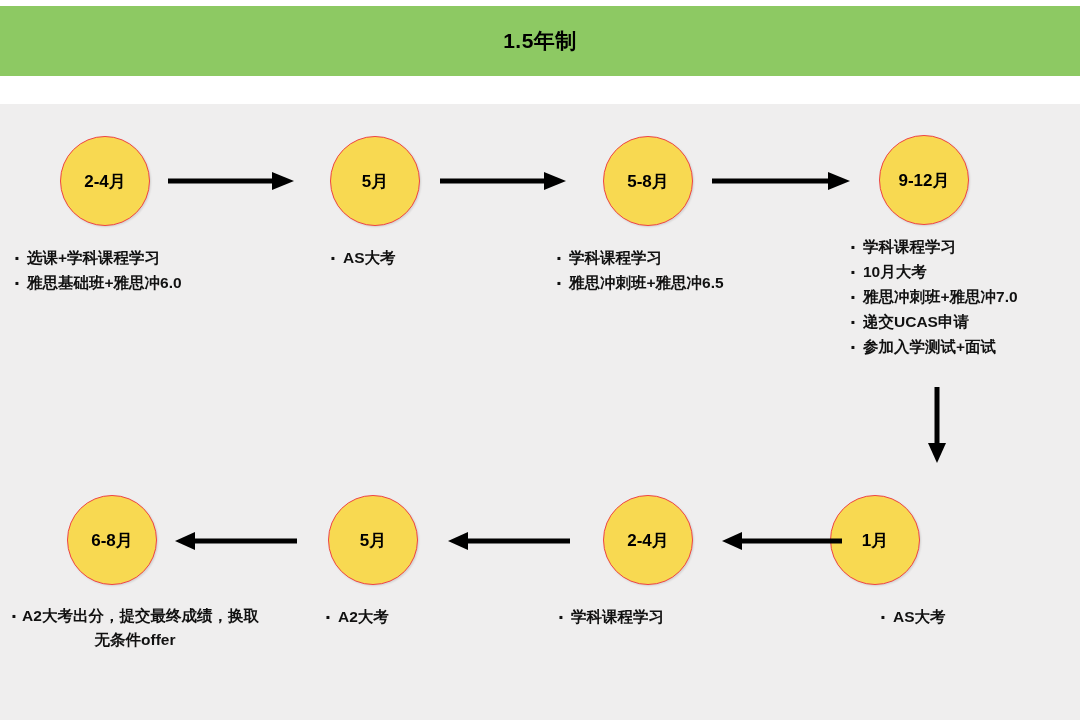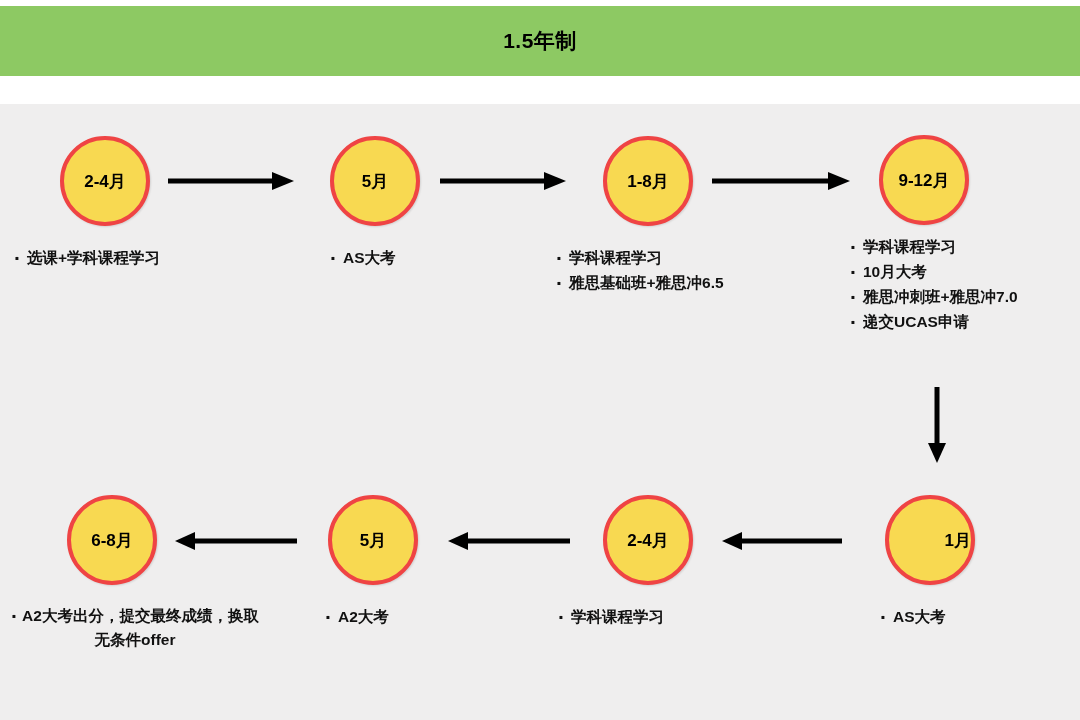--- a/index.html
+++ b/index.html
@@ -49,21 +49,21 @@
   
   .node {
     position: absolute;
   }
   .node-circle {
     position: absolute;
     width: 90px;
     height: 90px;
     border-radius: 50%;
     background: #f8d951;
-    border: 4px solid #ef4444;
+    border: 1px solid #ef4444;
     box-sizing: border-box;
     display: flex;
     align-items: center;
     justify-content: center;
     box-shadow: 1px 1px 2px rgba(0,0,0,0.12);
   }
   .node-circle-label {
     font-size: 17px;
     font-weight: bold;
     color: #000000;
@@ -116,20 +116,21 @@
   </div>
 
   <div class="content-panel"></div>
 
   <div class="node">
     <div class="node-circle" style="left:60px; top:136px;">
       <span class="node-circle-label">2-4月</span>
     </div>
     <div class="node-bullets" style="left:14px; top:245px;">
       <span class="bullet-line">选课+学科课程学习</span>
+      <span class="bullet-line">雅思基础班+雅思冲6.0</span>
     </div>
   </div>
 
   <div class="arrow" style="left:168px; top:170px;">
     <svg width="126" height="22" viewBox="0 0 126 22" aria-hidden="true">
       <line x1="0" y1="11" x2="108" y2="11" stroke="#000000" stroke-width="5"></line>
       <polygon points="104,2 126,11 104,20" fill="#000000"></polygon>
     </svg>
   </div>
 
@@ -144,56 +145,57 @@
 
   <div class="arrow" style="left:440px; top:170px;">
     <svg width="126" height="22" viewBox="0 0 126 22" aria-hidden="true">
       <line x1="0" y1="11" x2="108" y2="11" stroke="#000000" stroke-width="5"></line>
       <polygon points="104,2 126,11 104,20" fill="#000000"></polygon>
     </svg>
   </div>
 
   <div class="node">
     <div class="node-circle" style="left:603px; top:136px;">
-      <span class="node-circle-label">1-8月</span>
+      <span class="node-circle-label">5-8月</span>
     </div>
     <div class="node-bullets" style="left:556px; top:245px;">
       <span class="bullet-line">学科课程学习</span>
-      <span class="bullet-line">雅思基础班+雅思冲6.5</span>
+      <span class="bullet-line">雅思冲刺班+雅思冲6.5</span>
     </div>
   </div>
 
   <div class="arrow" style="left:712px; top:170px;">
     <svg width="138" height="22" viewBox="0 0 138 22" aria-hidden="true">
       <line x1="0" y1="11" x2="120" y2="11" stroke="#000000" stroke-width="5"></line>
       <polygon points="116,2 138,11 116,20" fill="#000000"></polygon>
     </svg>
   </div>
 
   <div class="node">
     <div class="node-circle" style="left:879px; top:135px;">
       <span class="node-circle-label">9-12月</span>
     </div>
     <div class="node-bullets" style="left:850px; top:234px;">
       <span class="bullet-line">学科课程学习</span>
       <span class="bullet-line">10月大考</span>
       <span class="bullet-line">雅思冲刺班+雅思冲7.0</span>
       <span class="bullet-line">递交UCAS申请</span>
+      <span class="bullet-line">参加入学测试+面试</span>
     </div>
   </div>
 
   <div class="arrow" style="left:926px; top:387px;">
     <svg width="22" height="76" viewBox="0 0 22 76" aria-hidden="true">
       <line x1="11" y1="0" x2="11" y2="60" stroke="#000000" stroke-width="5"></line>
       <polygon points="2,56 11,76 20,56" fill="#000000"></polygon>
     </svg>
   </div>
 
   <div class="node">
-    <div class="node-circle" style="left:885px; top:495px;justify-content:flex-end;">
+    <div class="node-circle" style="left:830px; top:495px;">
       <span class="node-circle-label">1月</span>
     </div>
     <div class="node-bullets" style="left:880px; top:604px;">
       <span class="bullet-line">AS大考</span>
     </div>
   </div>
 
   <div class="arrow" style="left:722px; top:530px;">
     <svg width="120" height="22" viewBox="0 0 120 22" aria-hidden="true">
       <line x1="16" y1="11" x2="120" y2="11" stroke="#000000" stroke-width="5"></line>

